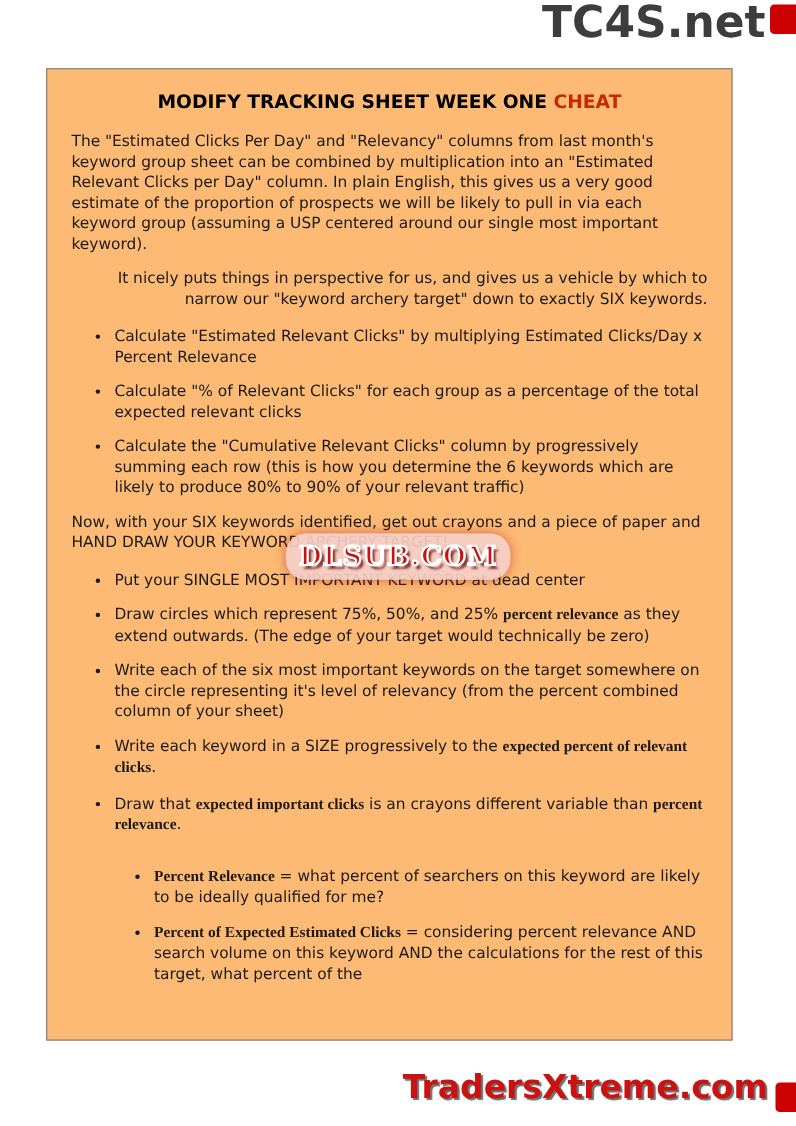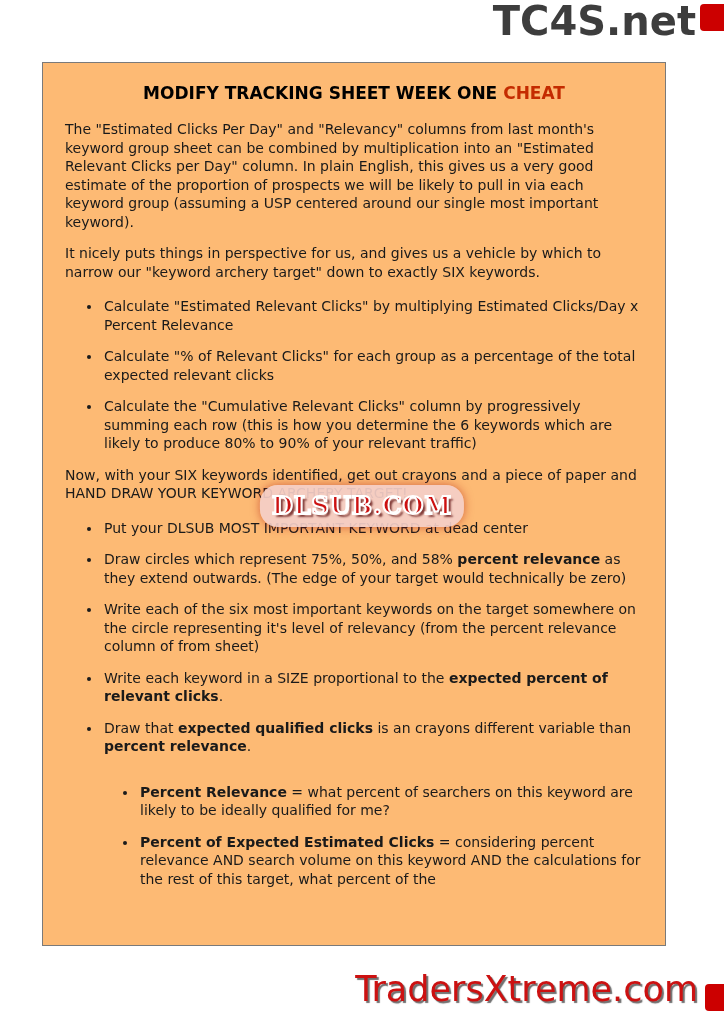--- a/index.html
+++ b/index.html
@@ -70,36 +70,38 @@
     color: #000000;
   }
   .doc h1 .hl {
     color: var(--accent-red, #c42b00);
   }
   .doc p {
     margin: 0 0 13px 0;
   }
   .doc p.pre-list {
     margin-bottom: 16px;
+    text-align: right;
   }
   .doc ul {
     margin: 16px 0 13px 0;
     padding-left: 37px;
     list-style: disc outside;
   }
   .doc ul li {
     margin-bottom: 13px;
     padding-left: 2px;
   }
   .doc ul.nested {
     margin-top: 27px;
     padding-left: 73px;
   }
   .doc .b {
     font-weight: bold;
+    font-family: Liberation Serif, serif;
   }
 
   
   .watermark {
     position: absolute;
     top: 485px;
     left: 50%;
     transform: translateX(-50%);
     font-family: "DejaVu Serif", serif;
     font-weight: bold;
@@ -115,22 +117,22 @@
     box-shadow: 0 0 10px rgba(180, 30, 20, 0.55);
     white-space: nowrap;
   }
 
   
   .footer-logo {
     position: absolute;
     top: 972px;
     right: 26px;
     font-family: "DejaVu Sans", sans-serif;
-    font-weight: normal;
-    font-size: 35px;
+    font-weight: bold;
+    font-size: 30px;
     line-height: 34px;
     color: var(--footer-red, #cc1111);
     text-shadow: 2px 2px 1px #6f6f6f;
   }
 </style>
 </head>
 <body>
 
 <div class="top-logo">TC4S.net</div>
 <div class="badge badge-top"></div>
@@ -143,25 +145,25 @@
 
   <ul>
       <li><span>Calculate "Estimated Relevant Clicks" by multiplying Estimated Clicks/Day x Percent Relevance</span></li>
       <li><span>Calculate "% of Relevant Clicks" for each group as a percentage of the total expected relevant clicks</span></li>
       <li><span>Calculate the "Cumulative Relevant Clicks" column by progressively summing each row (this is how you determine the 6 keywords which are likely to produce 80% to 90% of your relevant traffic)</span></li>
     </ul>
 
   <p>Now, with your SIX keywords identified, get out crayons and a piece of paper and HAND DRAW YOUR KEYWORD ARCHERY TARGET!</p>
 
   <ul>
-      <li><span>Put your DLSUB MOST IMPORTANT KEYWORD at dead center</span></li>
-      <li><span>Draw circles which represent 75%, 50%, and 58% </span><span class="b">percent relevance</span><span> as they extend outwards.  (The edge of your target would technically be zero)</span></li>
-      <li><span>Write each of the six most important keywords on the target somewhere on the circle representing it's level of relevancy (from the percent relevance column of from sheet)</span></li>
-      <li><span>Write each keyword in a SIZE proportional to the </span><span class="b">expected percent of relevant clicks</span><span>.</span></li>
-      <li><span>Draw that </span><span class="b">expected qualified clicks</span><span> is an crayons different variable than </span><span class="b">percent relevance</span><span>.</span></li>
+      <li><span>Put your SINGLE MOST IMPORTANT KEYWORD at dead center</span></li>
+      <li><span>Draw circles which represent 75%, 50%, and 25% </span><span class="b">percent relevance</span><span> as they extend outwards.  (The edge of your target would technically be zero)</span></li>
+      <li><span>Write each of the six most important keywords on the target somewhere on the circle representing it's level of relevancy (from the percent combined column of your sheet)</span></li>
+      <li><span>Write each keyword in a SIZE progressively to the </span><span class="b">expected percent of relevant clicks</span><span>.</span></li>
+      <li><span>Draw that </span><span class="b">expected important clicks</span><span> is an crayons different variable than </span><span class="b">percent relevance</span><span>.</span></li>
     </ul>
 
   <ul class="nested">
       <li><span class="b">Percent Relevance</span><span> = what percent of searchers on this keyword are likely to be ideally qualified for me?</span></li>
       <li><span class="b">Percent of Expected Estimated Clicks</span><span> = considering percent relevance AND search volume on this keyword AND the calculations for the rest of this target, what percent of the</span></li>
     </ul>
 </div>
 
 <div class="watermark">DLSUB.COM</div>
 

